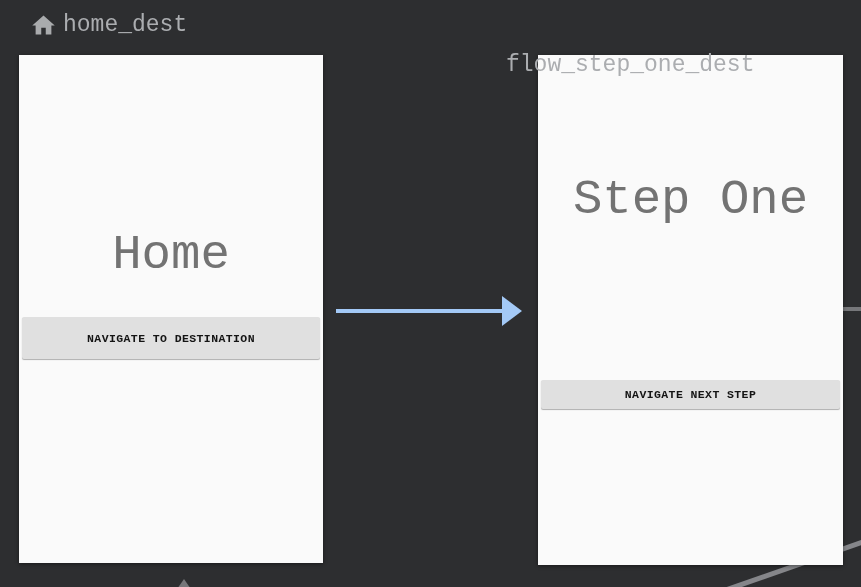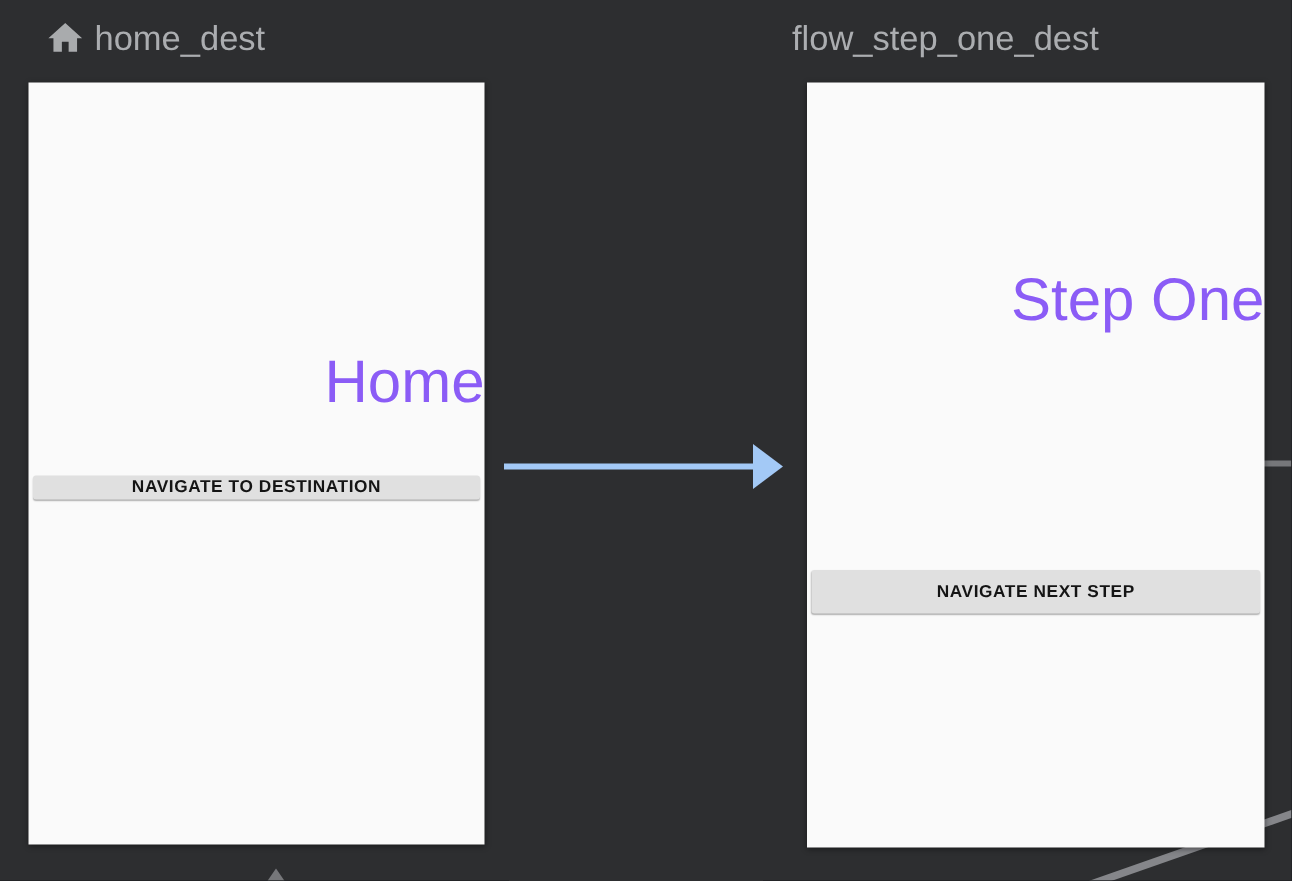--- a/index.html
+++ b/index.html
@@ -4,21 +4,21 @@
 <style>
   html, body { margin: 0; padding: 0; background: #1e1f22; }
   * { box-sizing: border-box; }
 
   .canvas {
     position: relative;
     width: 861px;
     height: 587px;
     background: #2d2e30;
     overflow: hidden;
-    font-family: Liberation Sans, sans-serif;
+    font-family: Liberation Mono, monospace;
   }
 
   
   .bg-edges {
     position: absolute;
     left: 0; top: 0;
     width: 861px; height: 587px;
     z-index: 1;
   }
 
@@ -26,21 +26,21 @@
   .dest-label-row {
     position: absolute;
     top: 8px;
     height: 34px;
     display: flex;
     align-items: center;
     gap: 6px;
     z-index: 3;
   }
   .dest-label-row.home { left: 30px; }
-  .dest-label-row.step { left: 528px; }
+  .dest-label-row.step { left: 506px; margin-top: 40px; }
   .dest-label {
     color: #abadb0;
     font-size: 23px;
     line-height: 30px;
     white-space: nowrap;
   }
   .home-icon-svg { width: 27px; height: 27px; display: block; }
 
   
   .device-card {
@@ -49,34 +49,34 @@
     z-index: 2;
     box-shadow: 0 1px 4px rgba(0,0,0,0.45);
   }
   .device-card.home { left: 19px; top: 55px; width: 304px; height: 508px; }
   .device-card.step { left: 538px; top: 55px; width: 305px; height: 510px; }
 
   .screen-title {
     position: absolute;
     left: 0;
     width: 100%;
-    text-align: right;
-    color: #8b5cf6;
-    font-size: 40px;
+    text-align: center;
+    color: #737373;
+    font-size: 49px;
     line-height: 46px;
     font-weight: 400;
   }
   .device-card.home .screen-title { top: 177px; }
   .device-card.step .screen-title { top: 122px; }
 
   .preview-btn {
     position: absolute;
     left: 3px;
     width: 298px;
-    height: 16px;
+    height: 42px;
     background: #e0e0e0;
     border-radius: 2px;
     box-shadow: 0 1px 1px rgba(0,0,0,0.30);
     display: flex;
     align-items: center;
     justify-content: center;
     color: #141414;
     font-size: 11.5px;
     font-weight: bold;
     letter-spacing: 0.4px;

